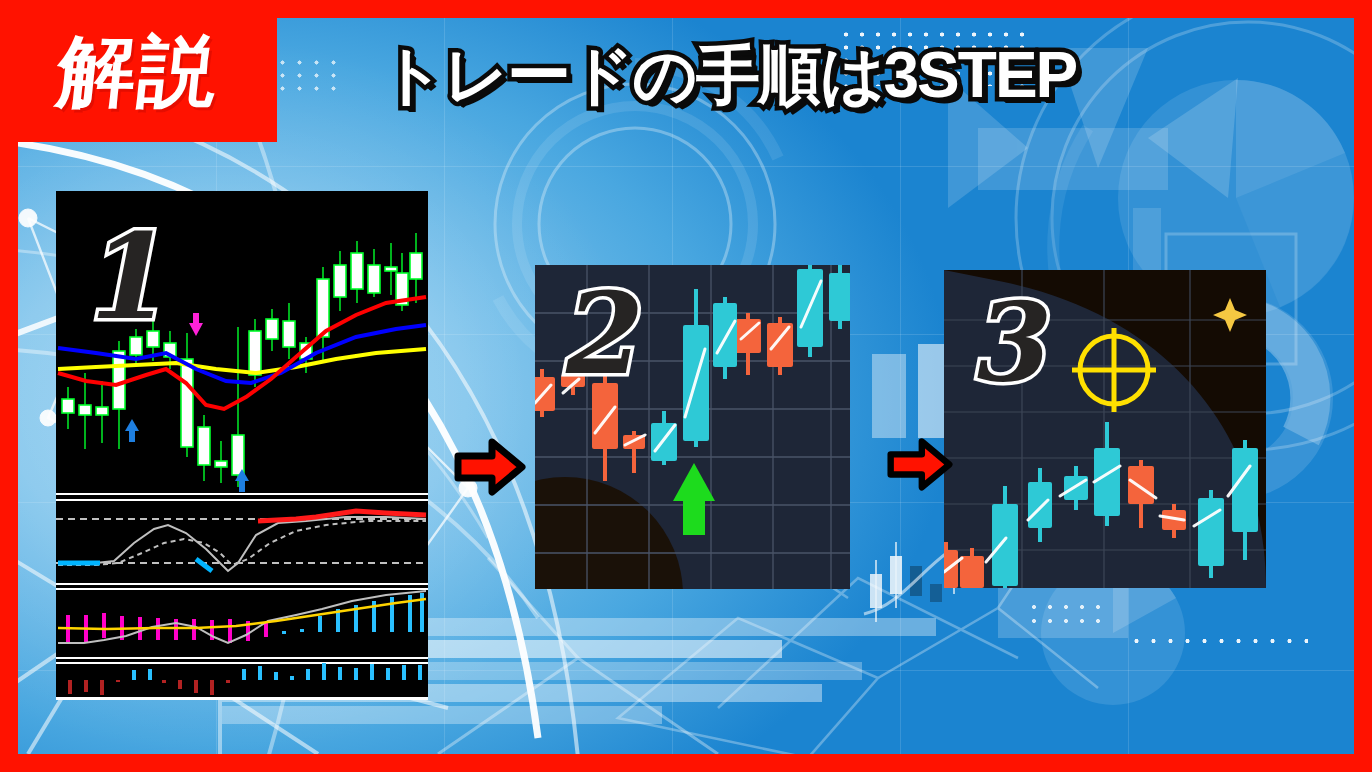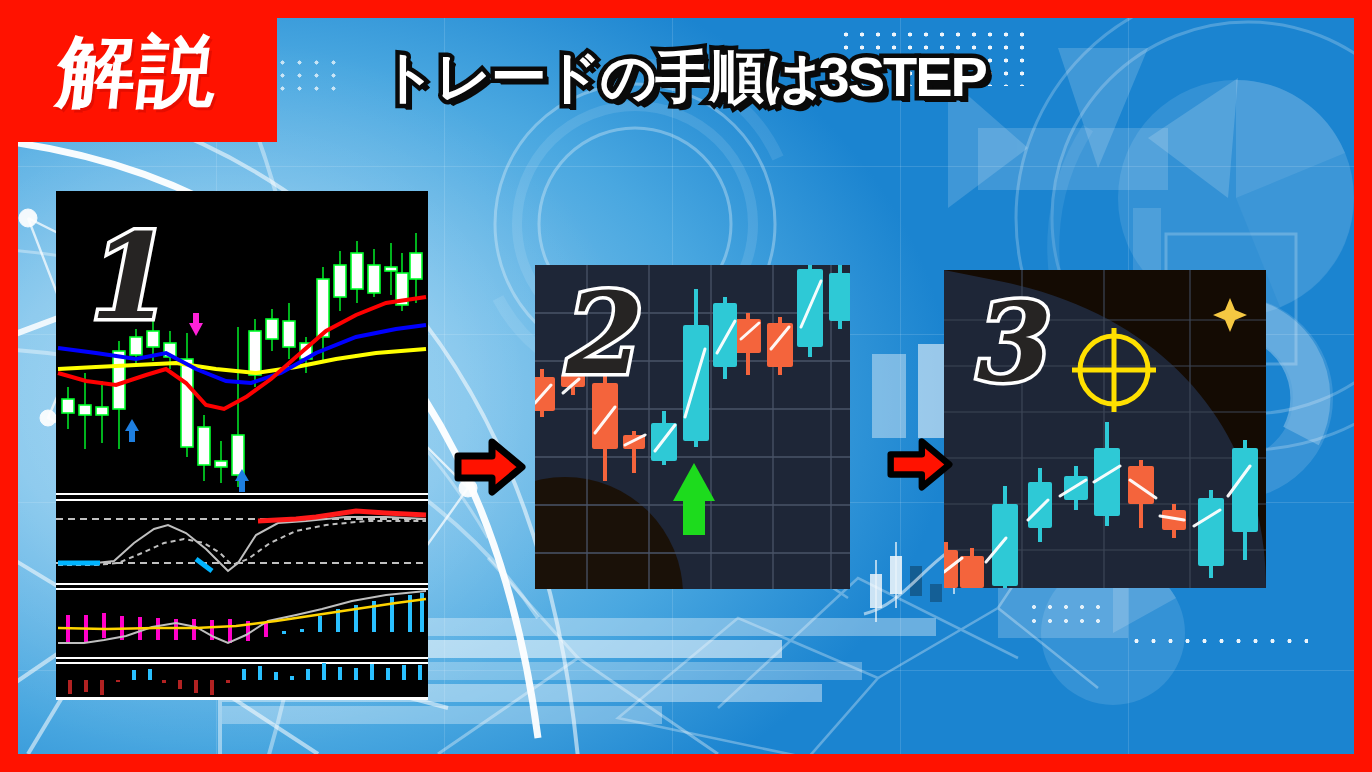--- a/index.html
+++ b/index.html
@@ -50,23 +50,23 @@
     font-size:78px;font-weight:900;
     letter-spacing:3px;
     line-height:1;
     transform:skewX(-6deg);
     text-shadow:3px 3px 0 rgba(150,0,0,.25);
   }
 
   
   .title{
     position:absolute;
-    left:380px;top:49px;
+    left:380px;top:43px;
     z-index:40;
-    font-size:56px;
+    font-size:64px;
     font-weight:900;
     line-height:1;
     letter-spacing:-2px;
     color:#ffffff;
     white-space:nowrap;
     -webkit-text-stroke:9px #0a0a0a;
     paint-order:stroke fill;
     text-shadow:
       5px 5px 0 #0a0a0a,
       6px 6px 0 #0a0a0a;

